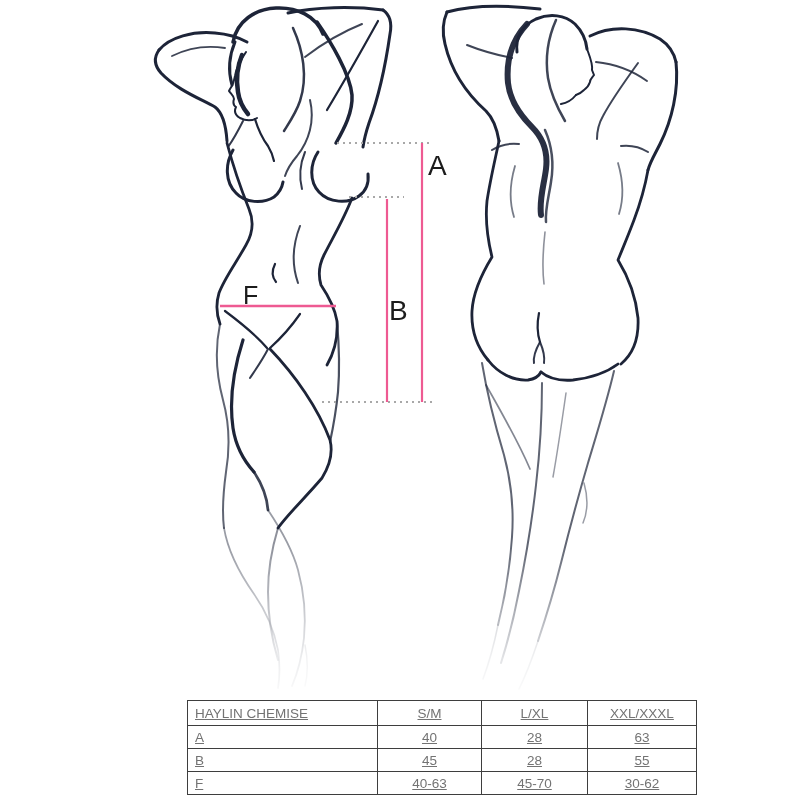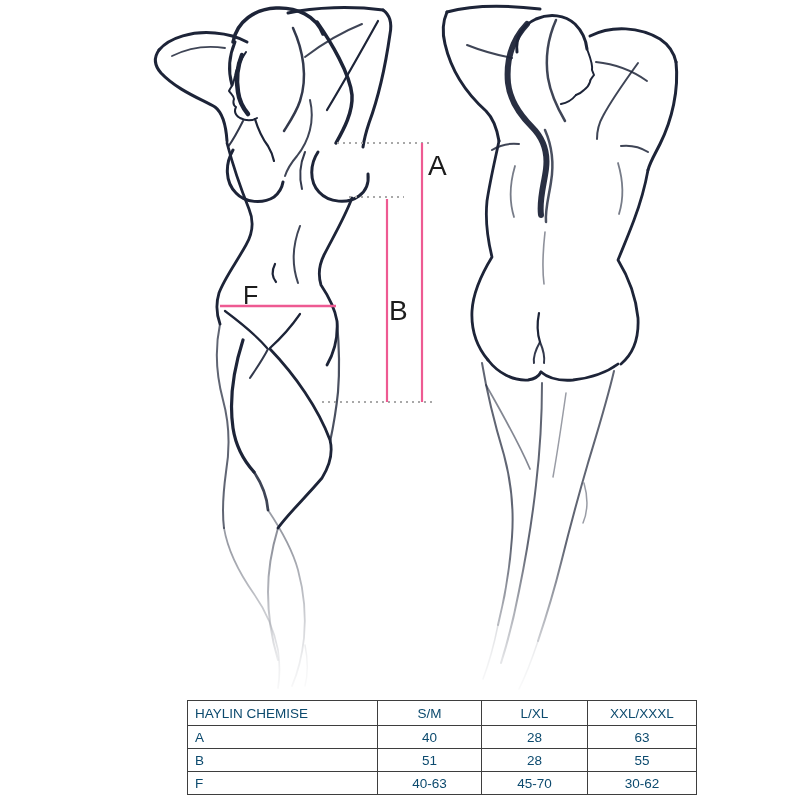--- a/index.html
+++ b/index.html
@@ -24,22 +24,22 @@
       rgba(255,255,255,0.82) 72%,
       rgba(255,255,255,0.98) 100%);
     pointer-events:none;
   }
   #size-table{
     position:absolute;left:187px;top:700px;z-index:3;
     border-collapse:collapse;table-layout:fixed;background:#fff;
   }
   #size-table td{
     border:1.5px solid #3e3e3e;height:22px;padding:0;
-    font-size:13.5px;color:#0c4a6e;text-align:center;
-    font-family:"Liberation Sans",sans-serif;white-space:nowrap;overflow:hidden;
+    font-size:13.5px;color:#737373;text-align:center;
+    font-family:"Liberation Sans",sans-serif;white-space:nowrap;overflow:hidden;text-decoration:underline;
   }
   #size-table tr.hdr td{height:24px;}
   #size-table td.lbl{text-align:left;padding-left:7px;}
 </style>
 </head>
 <body>
 
 <div id="canvas">
 
   <svg id="figure-svg" width="800" height="800" viewBox="0 0 800 800">
@@ -162,21 +162,21 @@
       <td>XXL/XXXL</td>
     </tr>
     <tr>
       <td class="lbl">A</td>
       <td>40</td>
       <td>28</td>
       <td>63</td>
     </tr>
     <tr>
       <td class="lbl">B</td>
-      <td>51</td>
+      <td>45</td>
       <td>28</td>
       <td>55</td>
     </tr>
     <tr>
       <td class="lbl">F</td>
       <td>40-63</td>
       <td>45-70</td>
       <td>30-62</td>
     </tr>
   </tbody>

